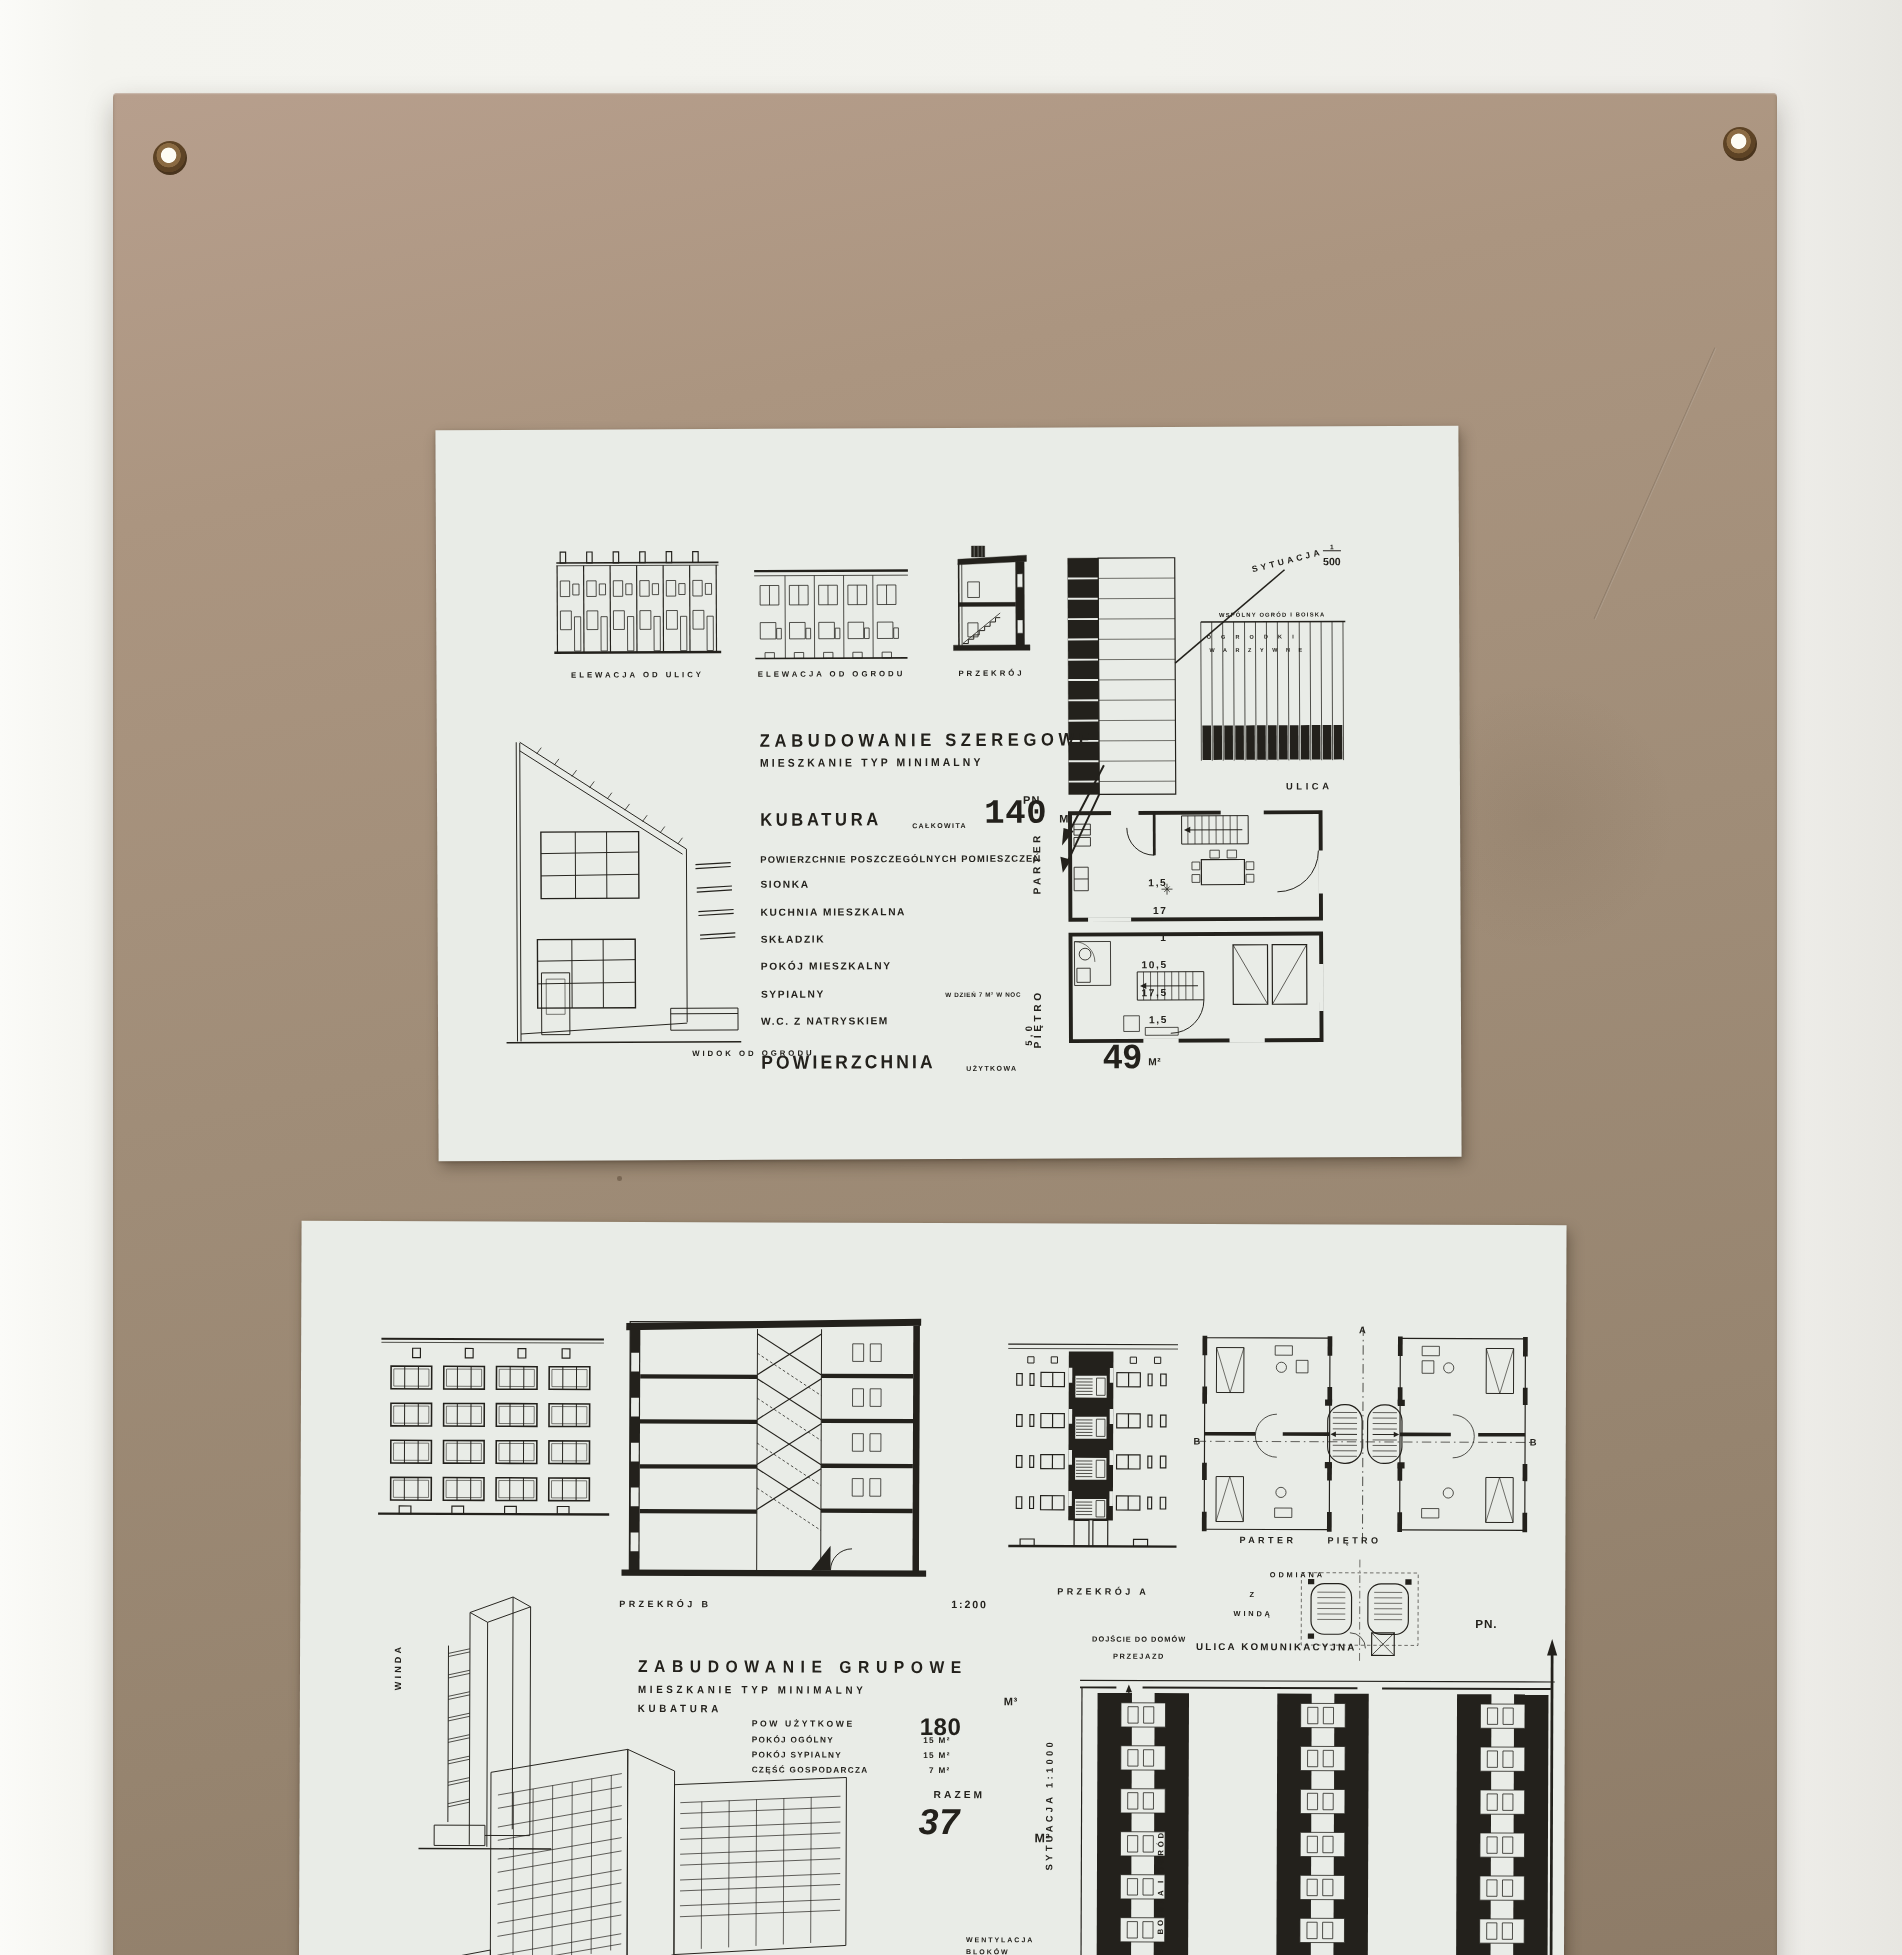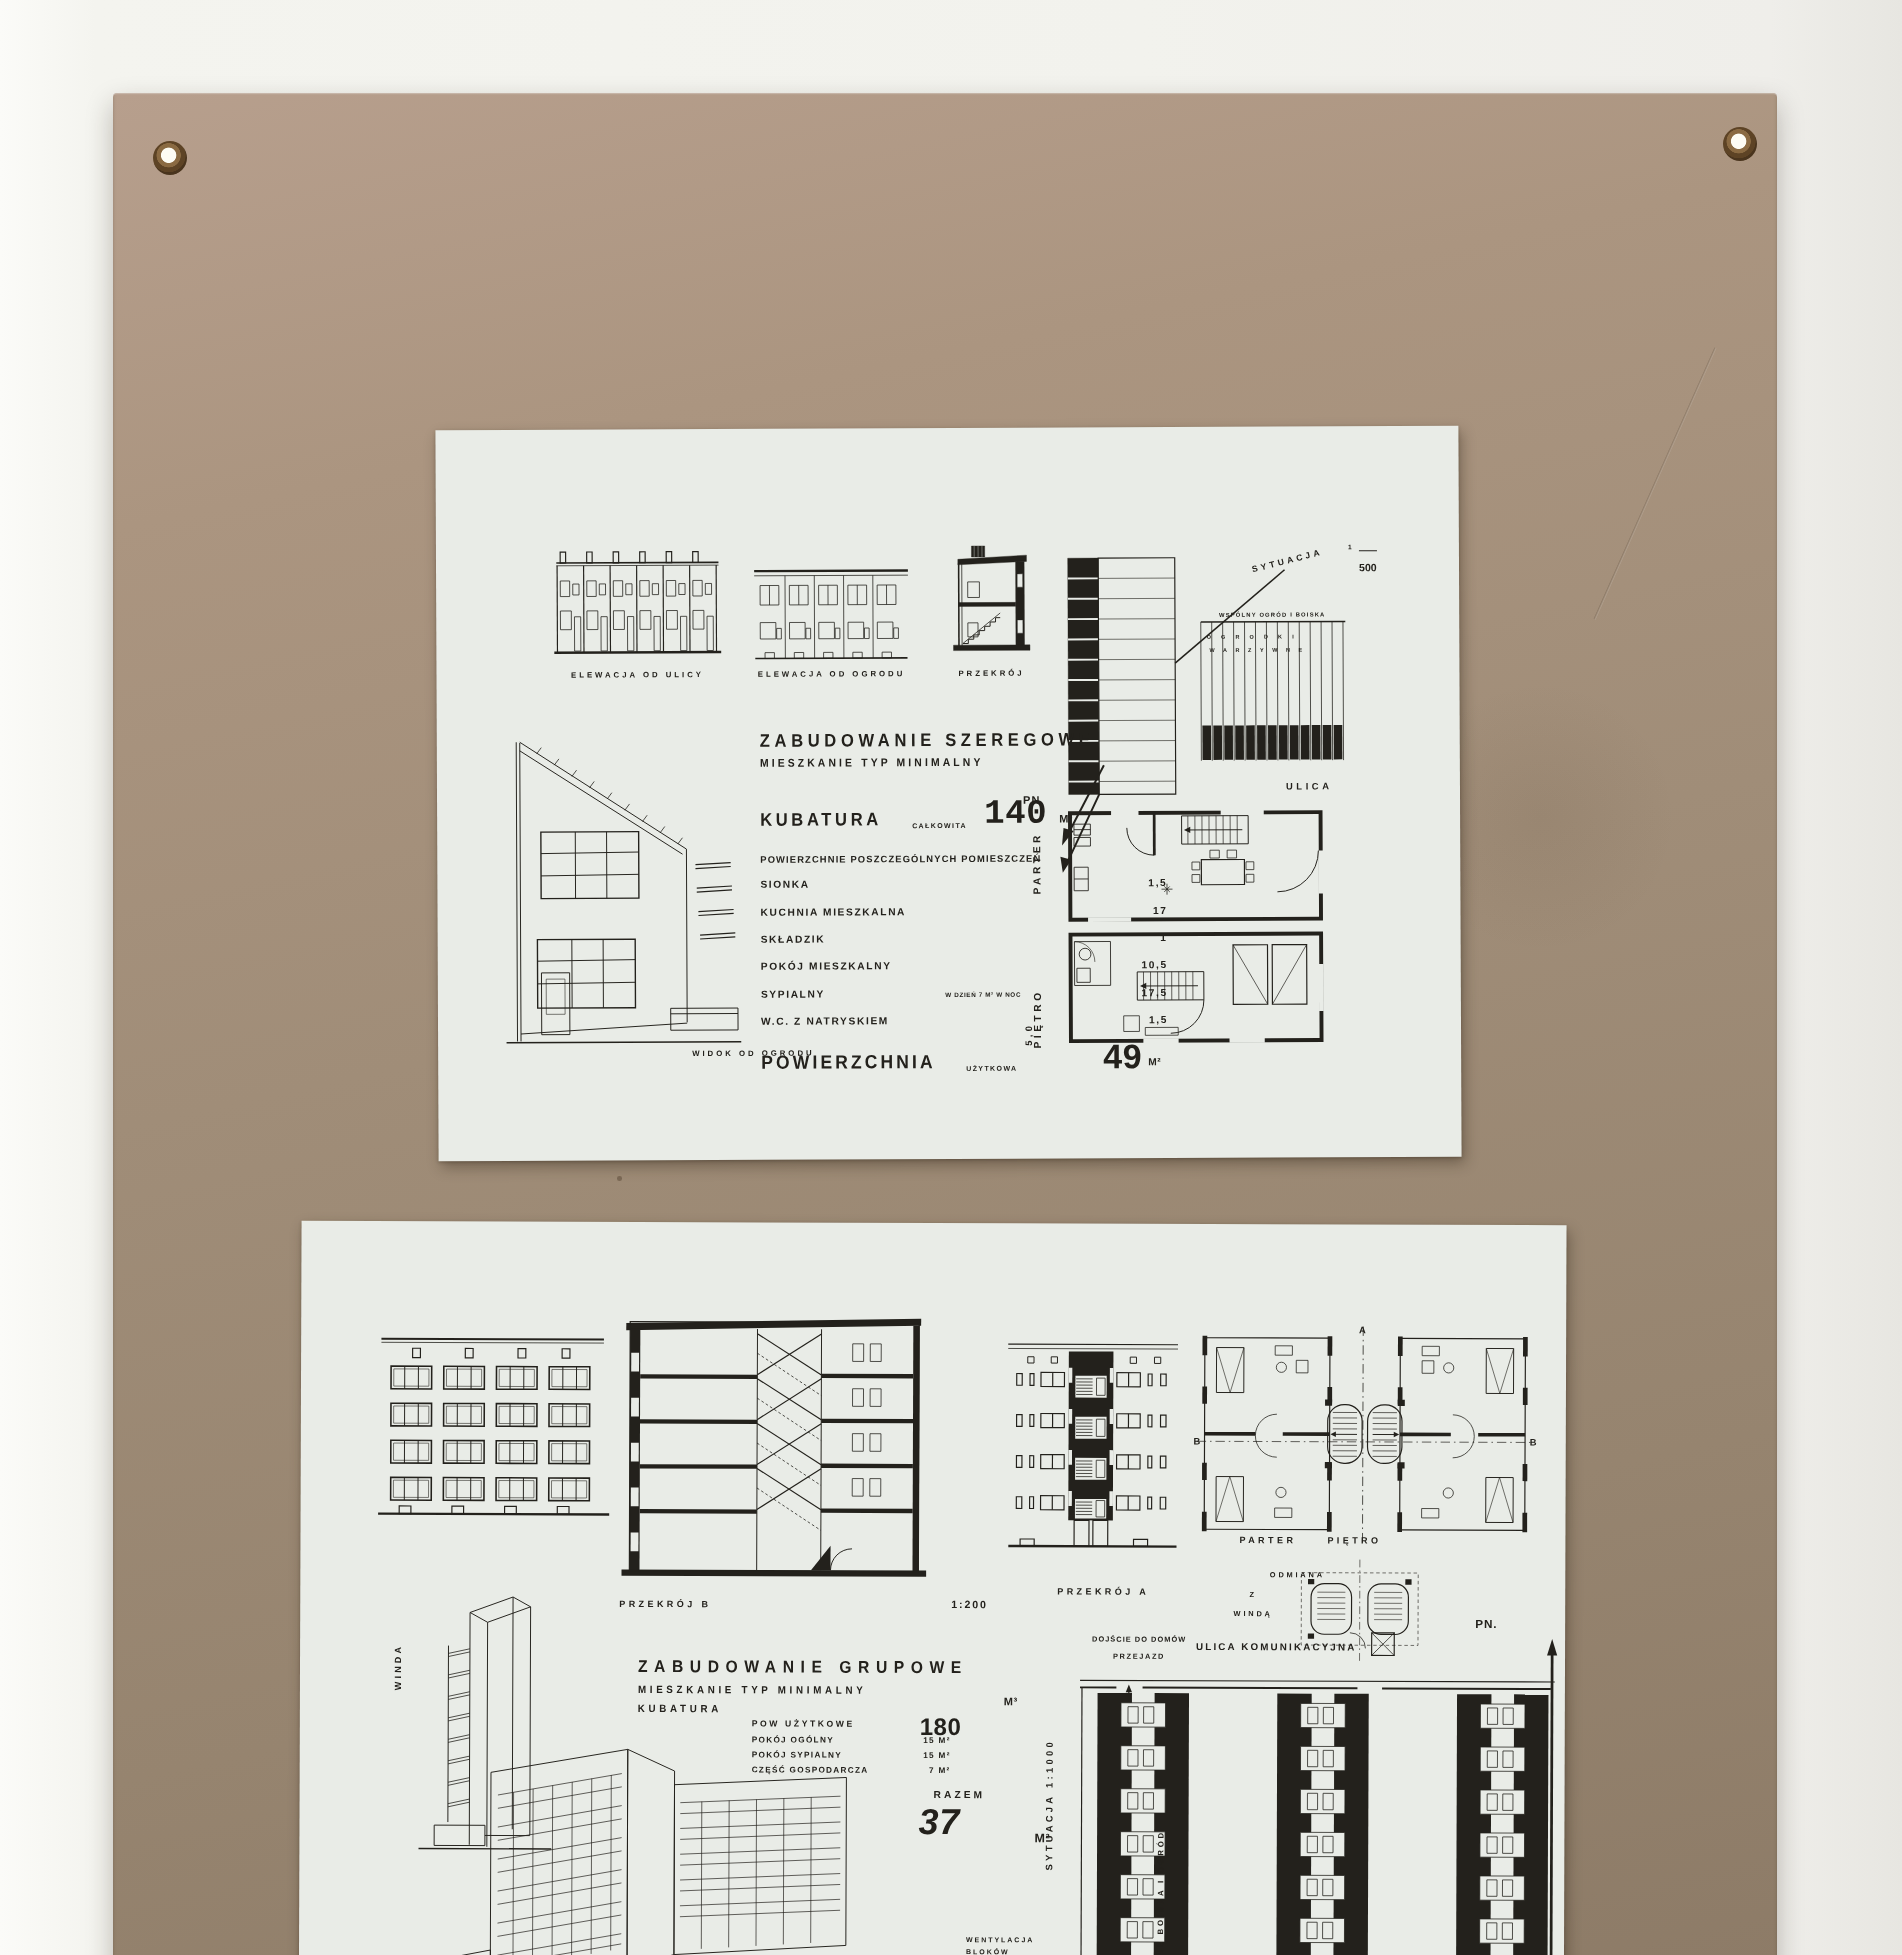--- a/index.html
+++ b/index.html
@@ -20,21 +20,21 @@
   .ctr{text-align:center;}
   .vert{position:absolute;font-weight:700;letter-spacing:.35em;white-space:nowrap;color:#23211c;
     writing-mode:vertical-rl;transform:rotate(180deg);}
   .deco{transform:scaleX(.92);transform-origin:left top;}
   .big{font-weight:700;letter-spacing:.02em;}
   .trow{position:absolute;display:flex;justify-content:space-between;font-weight:700;letter-spacing:.16em;}
   .trow .nm{white-space:nowrap;}
   .trow .vl{white-space:nowrap;}
   .note{font-size:6.3px;letter-spacing:.1em;align-self:flex-end;padding:0 4.7px 0.8px 4.7px;}
   .frac{position:absolute;display:inline-flex;flex-direction:column;align-items:center;font-weight:700;}
-  .frac .den{border-top:1.6px solid #23211c;padding-top:10px;margin-left:36px;}
+  .frac .den{border-top:1.6px solid #23211c;padding-top:4px;}
   svg{position:absolute;overflow:visible;}
   svg *{vector-effect:none;}
 </style>
 </head>
 <body>
 
 <div class="page">
 
   <div class="board">
     <div class="eyelet" style="left:40px;top:48px;"></div>

